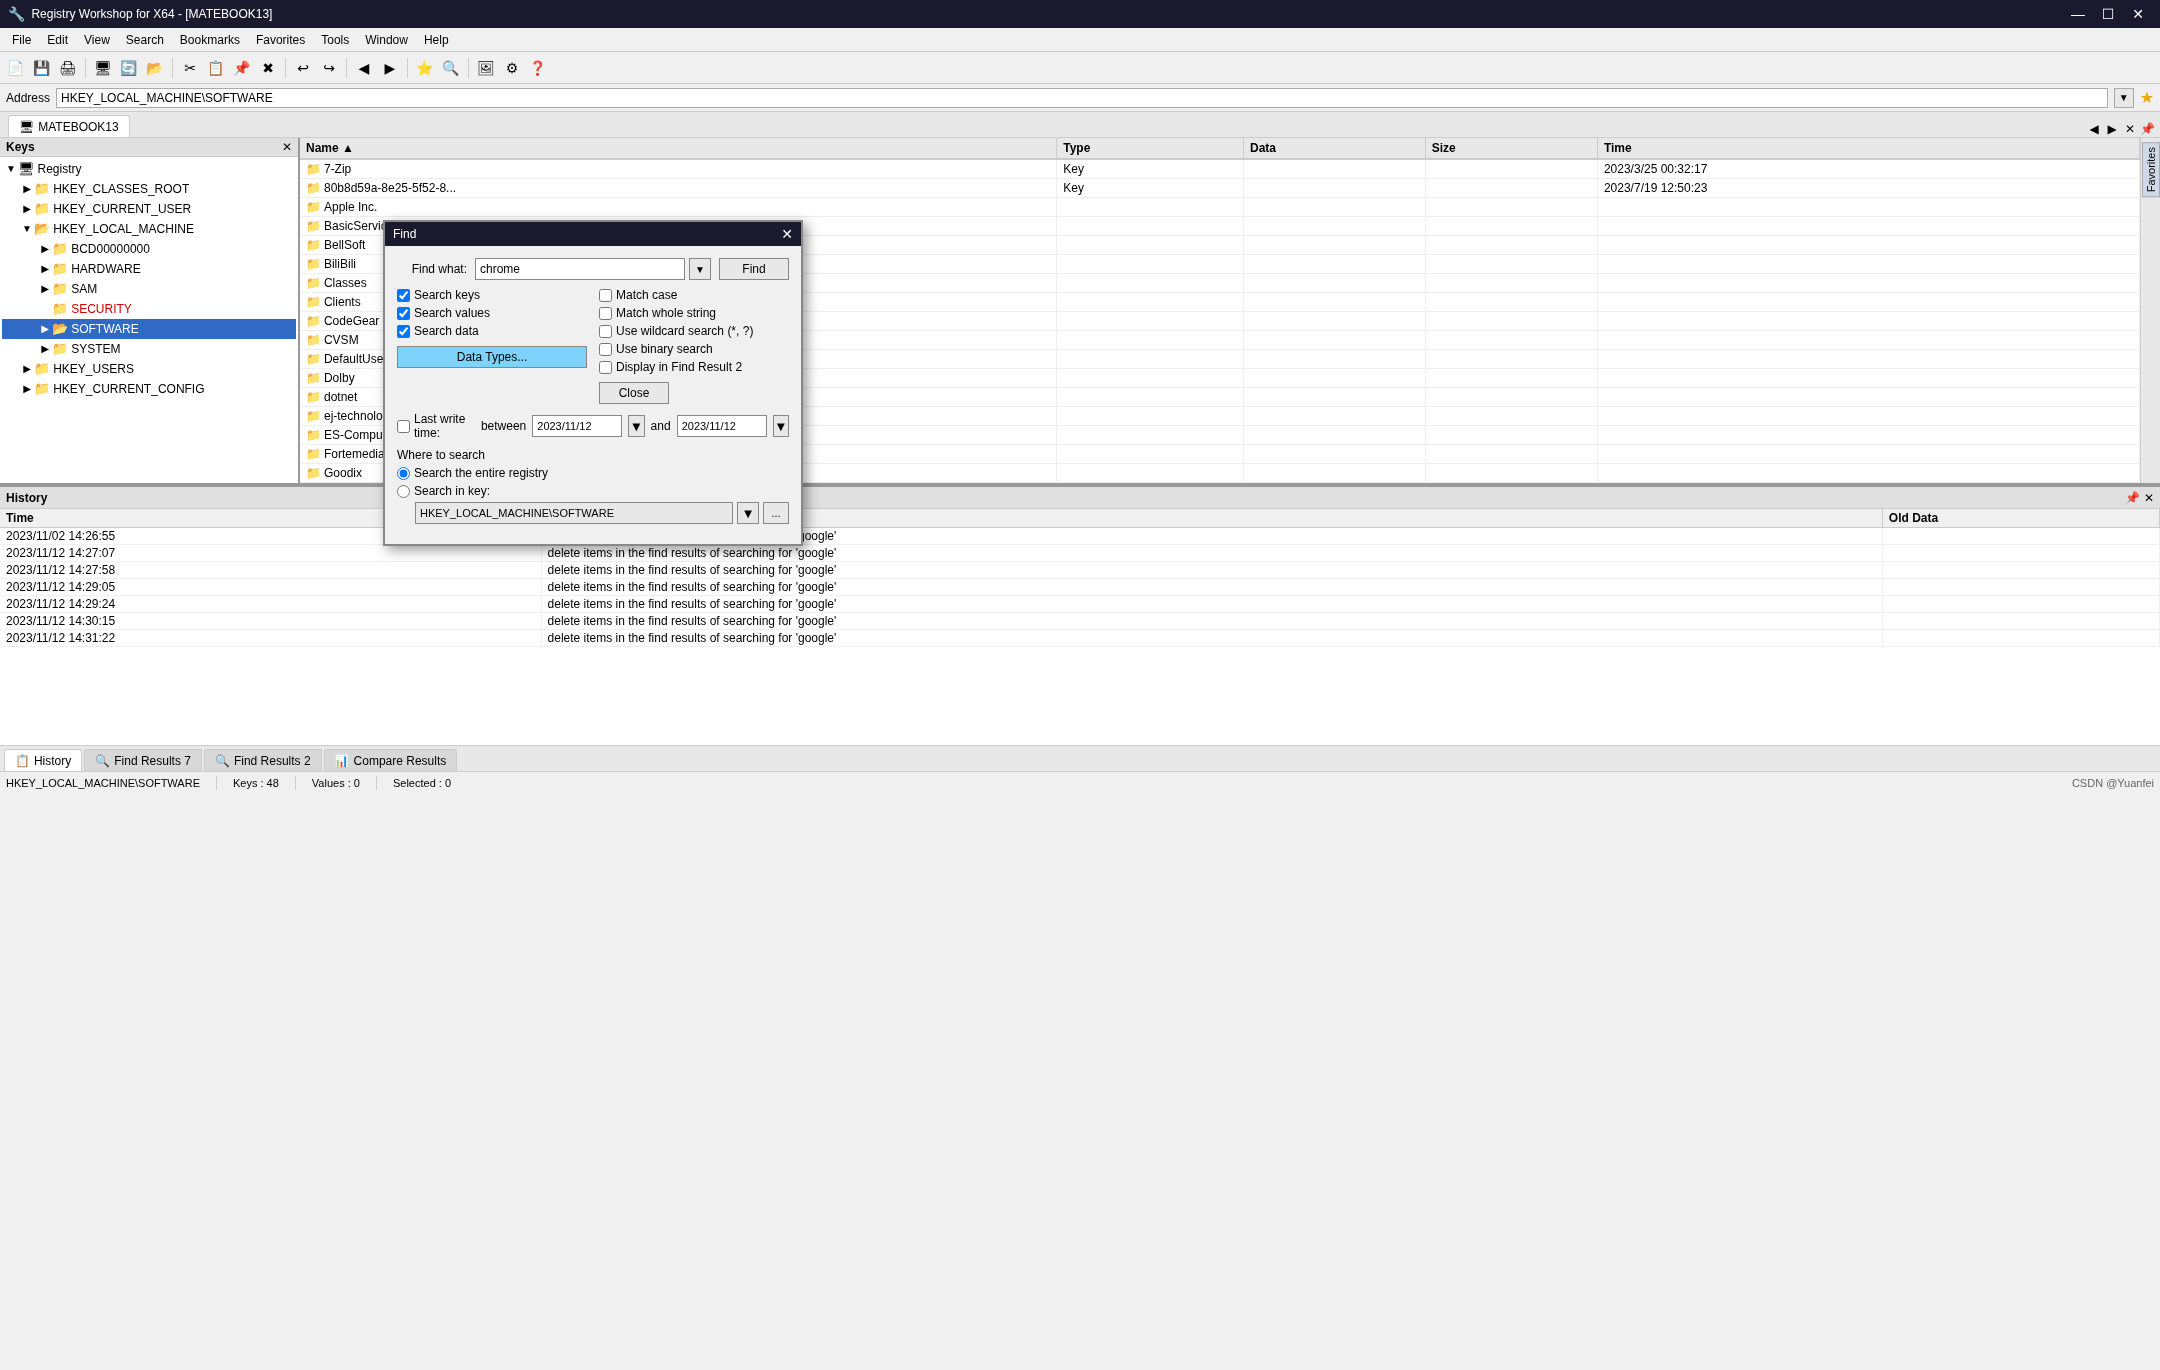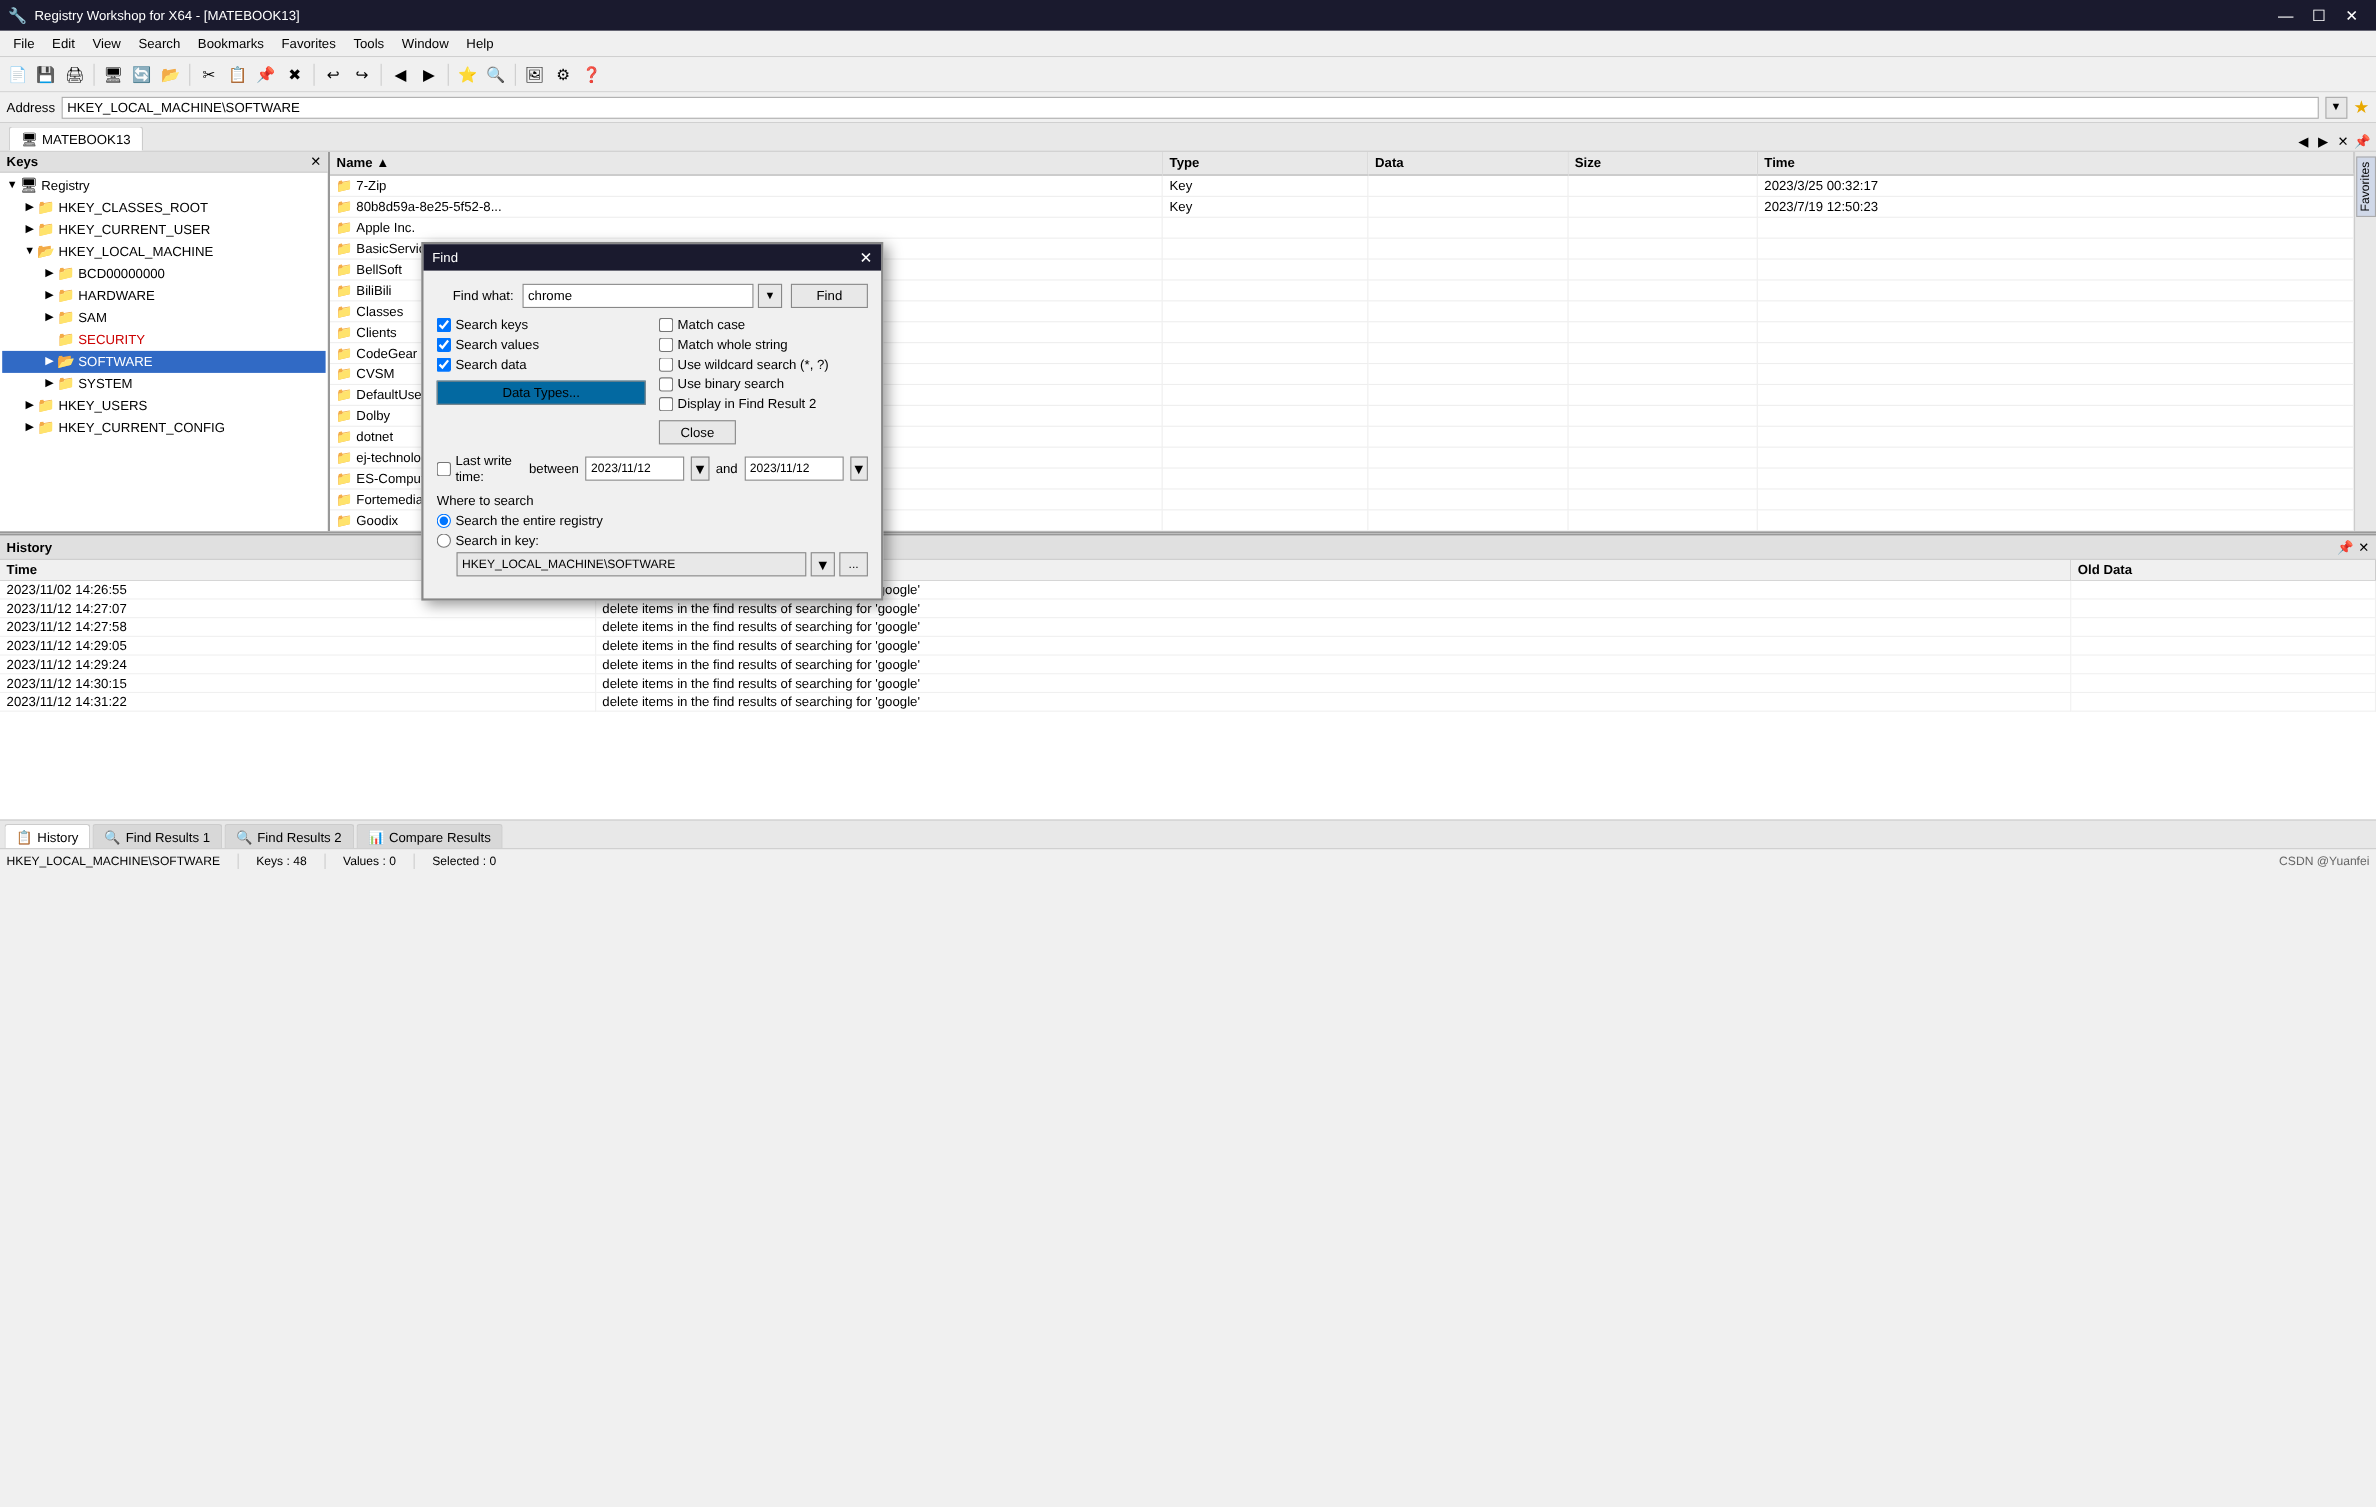--- a/index.html
+++ b/index.html
@@ -330,21 +330,21 @@
       display: flex;
       gap: 12px;
       margin-bottom: 8px;
     }
     .find-col-left { display: flex; flex-direction: column; gap: 4px; flex: 1; }
     .find-col-right { display: flex; flex-direction: column; gap: 4px; flex: 1; }
     .find-check-row { display: flex; align-items: center; gap: 4px; font-size: 12px; }
     .find-check-row input[type=checkbox] { cursor: pointer; }
 
     .find-data-btn {
-      padding: 3px 25px; border: 1px solid #888; background: #0369a1; cursor: pointer; font-size: 12px;
+      padding: 3px 25px; border: 1px solid #888; background: #7dd3fc; cursor: pointer; font-size: 12px;
       margin-top: 4px;
     }
 
     .find-date-row { display: flex; align-items: center; gap: 6px; margin-bottom: 8px; }
     .find-date-check { display: flex; align-items: center; gap: 4px; }
     .find-date-input {
       border: 1px solid #888; background: #fff; height: 22px; padding: 0 4px; font-size: 11px;
       width: 90px;
     }
     .find-date-btn { width: 20px; height: 22px; border: 1px solid #888; background: #e8e8e8; cursor: pointer; }
@@ -717,21 +717,21 @@
     </div>
   </div>
 
   <div id="bottom-tabbar">
     <div class="bottom-tab active">
       <span>📋</span>
       <span>History</span>
     </div>
     <div class="bottom-tab">
       <span>🔍</span>
-      <span>Find Results 1</span>
+      <span>Find Results 7</span>
     </div>
     <div class="bottom-tab">
       <span>🔍</span>
       <span>Find Results 2</span>
     </div>
     <div class="bottom-tab">
       <span>📊</span>
       <span>Compare Results</span>
     </div>
   </div>

